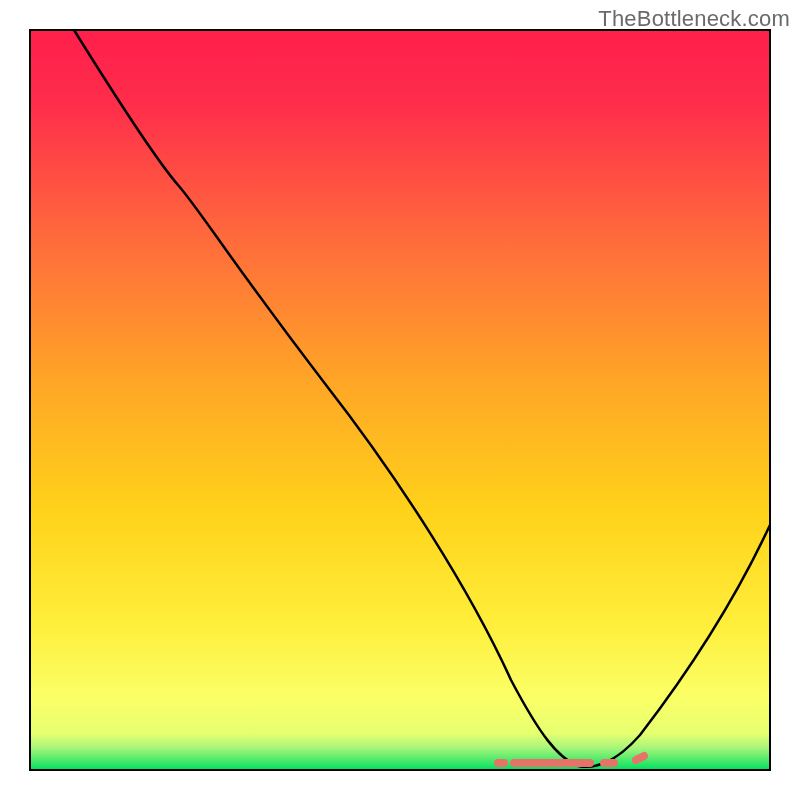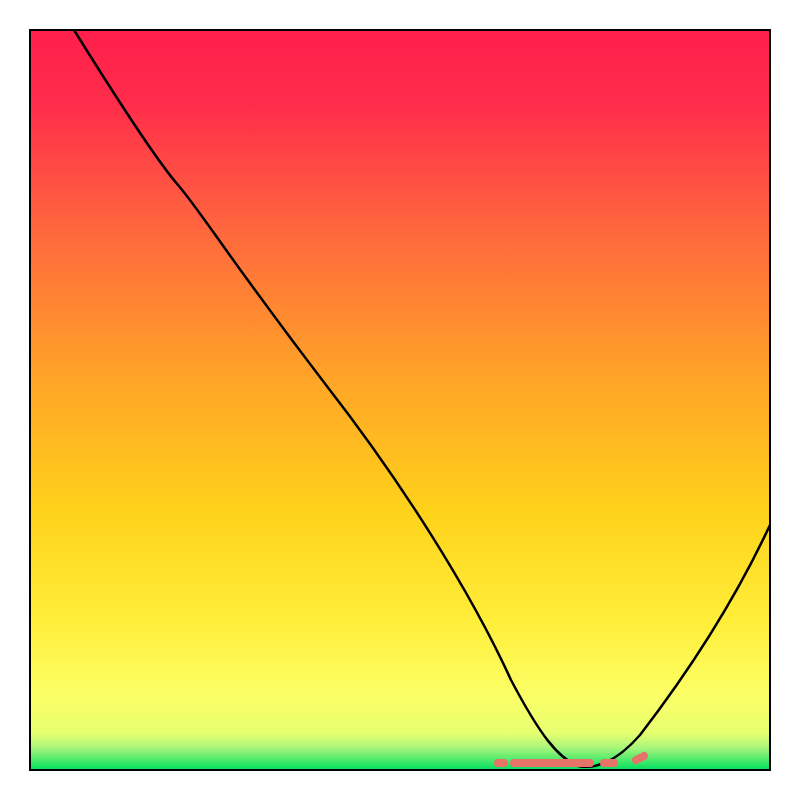--- a/index.html
+++ b/index.html
@@ -68,14 +68,15 @@
 
       <line x1="514" y1="763" x2="590" y2="763"></line>
 
       <line x1="604" y1="763" x2="614" y2="763"></line>
 
       <line x1="636" y1="760" x2="644" y2="756"></line>
     </g>
   </g>
 </svg>
 
+<div class="watermark">TheBottleneck.com</div>
 
 </div>
 
 </body></html>

